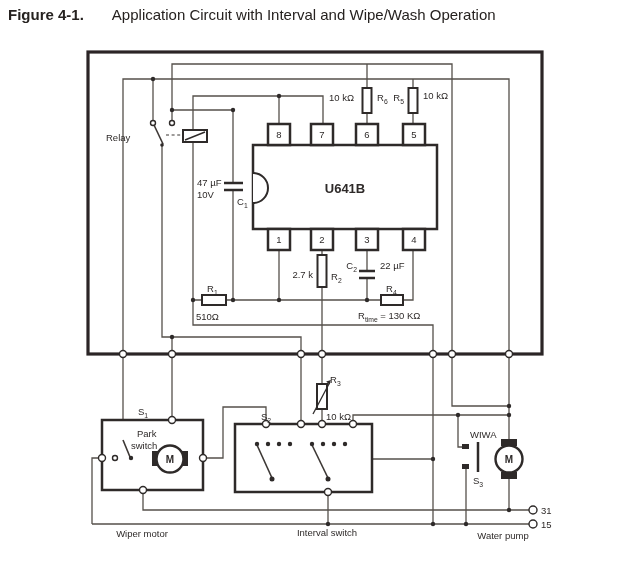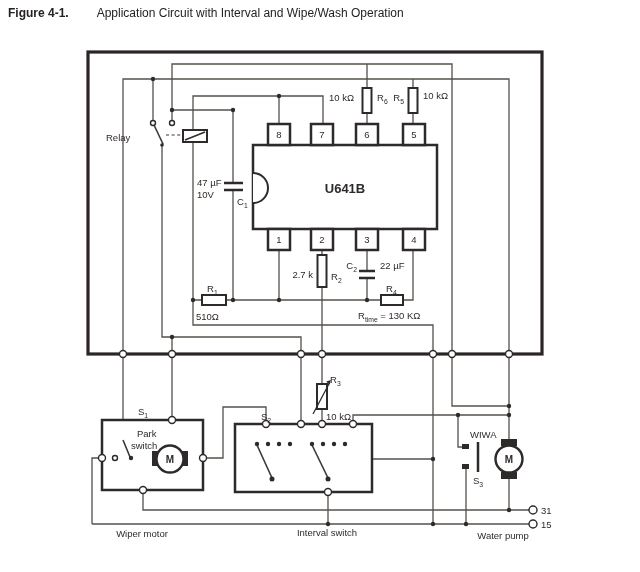--- a/index.html
+++ b/index.html
@@ -1,17 +1,17 @@
 <!DOCTYPE html>
 <html><head>
 <meta charset="utf-8">
 <style>
   html,body{margin:0;padding:0;background:#ffffff;}
   body{width:640px;height:572px;font-family:"Liberation Sans",sans-serif;color:#262220;}
-  .fig-title{position:absolute;top:6px;left:8px;font-size:12px;white-space:nowrap;}
+  .fig-title{position:absolute;top:6px;left:8px;font-size:15px;white-space:nowrap;}
   .fig-title .lbl{font-weight:bold;margin-right:28px;}
   svg{position:absolute;top:22px;left:0;}
   svg text{fill:#2e2a29;font-family:"Liberation Sans",sans-serif;font-size:9.5px;}
   .wire{stroke:#55504b;stroke-width:1.3;fill:none;}
   .wire2{stroke:#3d3835;stroke-width:1.6;fill:none;}
   .dash{stroke:#3d3835;stroke-width:1.2;fill:none;stroke-dasharray:3 2.6;}
   .comp{stroke:#2e2a29;stroke-width:2;fill:#ffffff;}
   .compline{stroke:#2e2a29;stroke-width:2.4;fill:none;}
   .box{stroke:#2e2a29;stroke-width:2.5;fill:#ffffff;}
   .mainbox{stroke:#2b2526;stroke-width:3.2;fill:none;}

